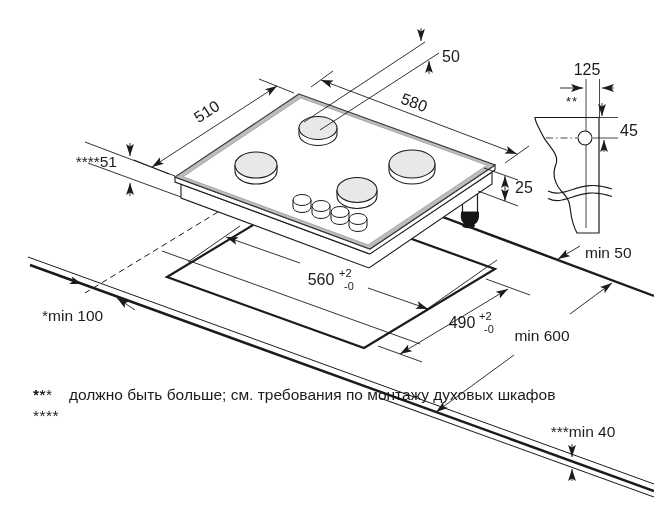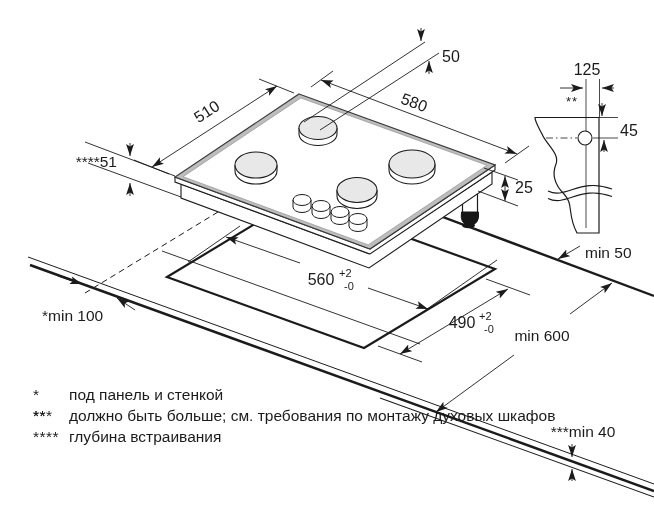--- a/index.html
+++ b/index.html
@@ -179,29 +179,25 @@
     <text class="dim" x="629" y="136" text-anchor="middle">45</text>
   </g>
 </svg>
 
 
 <div class="footnotes">
   <div class="fn-row">
     <span class="fn-marker">*</span>
   </div>
   <div class="fn-row">
-    <span>под панель и стенкой</span>
-  </div>
-  <div class="fn-row">
     <span class="fn-marker">**</span>
   </div>
   <div class="fn-row">
     <span class="fn-marker">***</span>
   </div>
   <div class="fn-row">
     <span>должно быть больше; см. требования по монтажу духовых шкафов</span>
   </div>
   <div class="fn-row">
     <span class="fn-marker">****</span>
-    <span>глубина встраивания</span>
   </div>
 </div>
 </div>
 
 </body></html>

